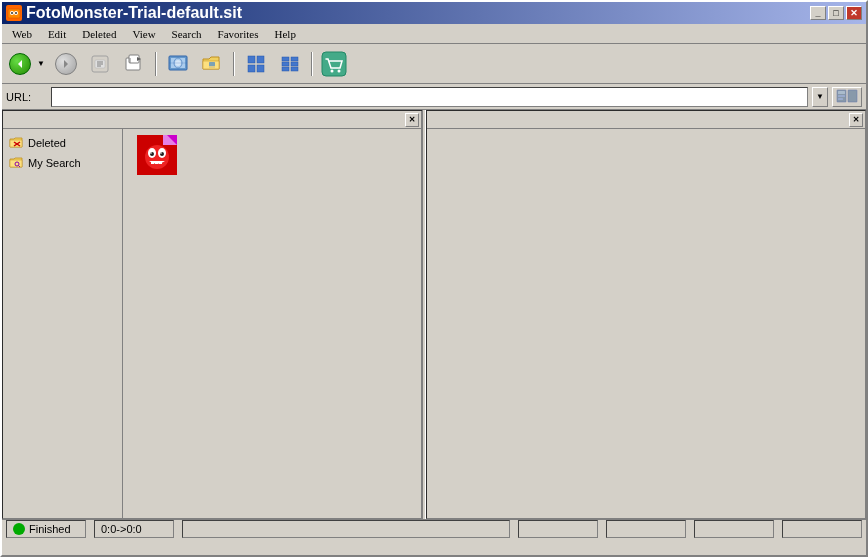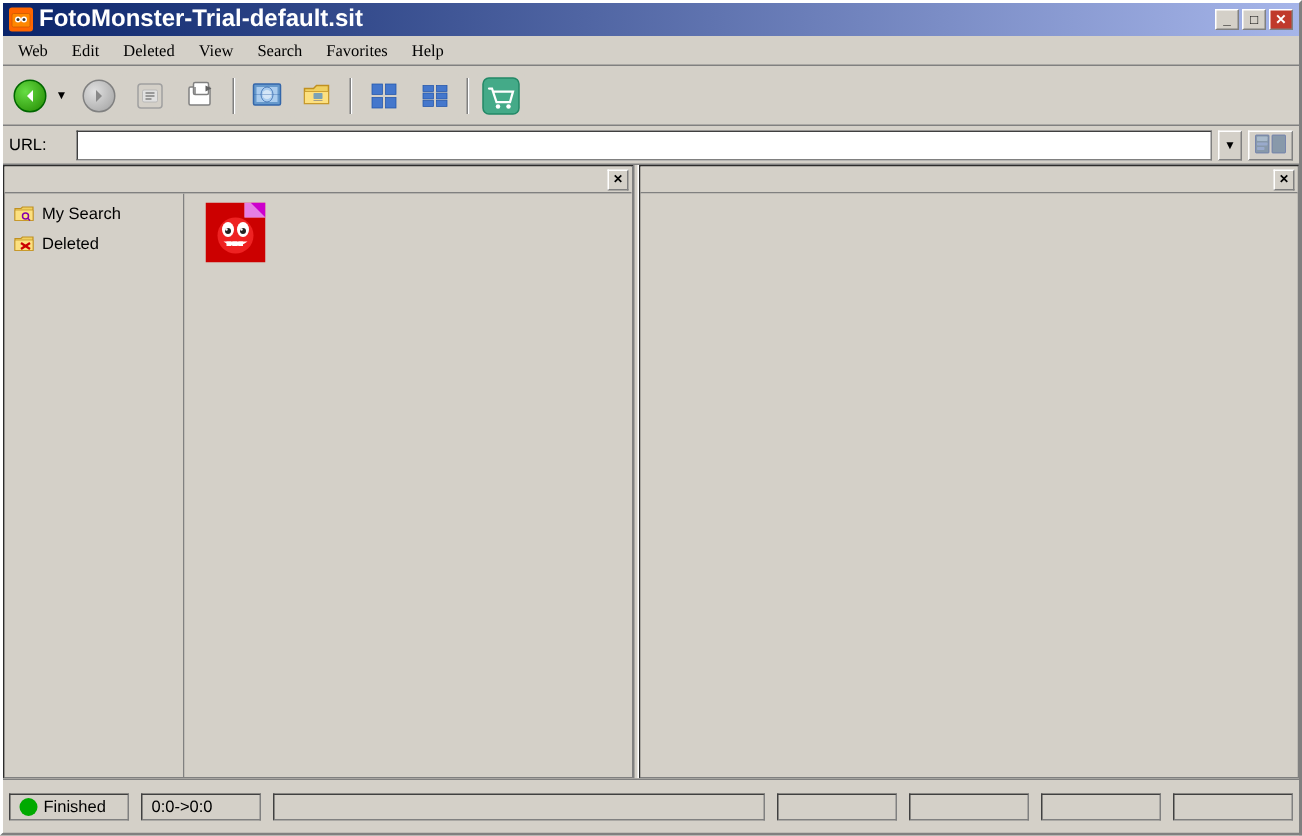--- a/index.html
+++ b/index.html
@@ -279,21 +279,21 @@
       display: flex;
       flex-direction: column;
     }
 
     
     .status-bar {
       height: 36px;
       background: #d4d0c8;
       border-top: 1px solid #808080;
       display: flex;
-      align-items: center;
+      align-items: flex-start;
       padding: 0 4px;
       gap: 8px;
     }
     .status-section {
       display: flex;
       align-items: center;
       height: 18px;
       border: 1px solid #808080;
       border-top-color: #404040;
       border-left-color: #404040;
@@ -491,33 +491,33 @@
         <div class="pane-header">
           <div class="pane-close-btn">✕</div>
         </div>
         <div class="pane-content">
 
           <div class="tree-panel">
             <div class="tree-item">
               <svg class="tree-icon" viewBox="0 0 16 16" width="16" height="16">
                 <path d="M1,4 L5,4 L6,3 L13,3 L13,12 L1,12 Z" fill="#f0d060" stroke="#c09020" stroke-width="0.8"></path>
                 <path d="M1,5 L13,5 L13,12 L1,12 Z" fill="#fce080" stroke="#c09020" stroke-width="0.5"></path>
-                <circle cx="8" cy="9" r="2" fill="none" stroke="#8800aa" stroke-width="1"></circle>
-                <line x1="9.5" y1="10.5" x2="11" y2="12" stroke="#8800aa" stroke-width="1"></line>
+                <line x1="5" y1="7" x2="11" y2="11" stroke="#cc0000" stroke-width="1.5"></line>
+                <line x1="11" y1="7" x2="5" y2="11" stroke="#cc0000" stroke-width="1.5"></line>
               </svg>
-              <span>My Search</span>
+              <span>Deleted</span>
             </div>
             <div class="tree-item">
               <svg class="tree-icon" viewBox="0 0 16 16" width="16" height="16">
                 <path d="M1,4 L5,4 L6,3 L13,3 L13,12 L1,12 Z" fill="#f0d060" stroke="#c09020" stroke-width="0.8"></path>
                 <path d="M1,5 L13,5 L13,12 L1,12 Z" fill="#fce080" stroke="#c09020" stroke-width="0.5"></path>
-                <line x1="5" y1="7" x2="11" y2="11" stroke="#cc0000" stroke-width="1.5"></line>
-                <line x1="11" y1="7" x2="5" y2="11" stroke="#cc0000" stroke-width="1.5"></line>
+                <circle cx="8" cy="9" r="2" fill="none" stroke="#8800aa" stroke-width="1"></circle>
+                <line x1="9.5" y1="10.5" x2="11" y2="12" stroke="#8800aa" stroke-width="1"></line>
               </svg>
-              <span>Deleted</span>
+              <span>My Search</span>
             </div>
           </div>
 
           <div class="file-panel">
             <div class="file-icon-item">
 
               <div style="position:relative; width:40px; height:40px;">
                 <svg width="40" height="40" viewBox="0 0 40 40">
 
                   <rect x="0" y="0" width="40" height="40" fill="#cc0000"></rect>

